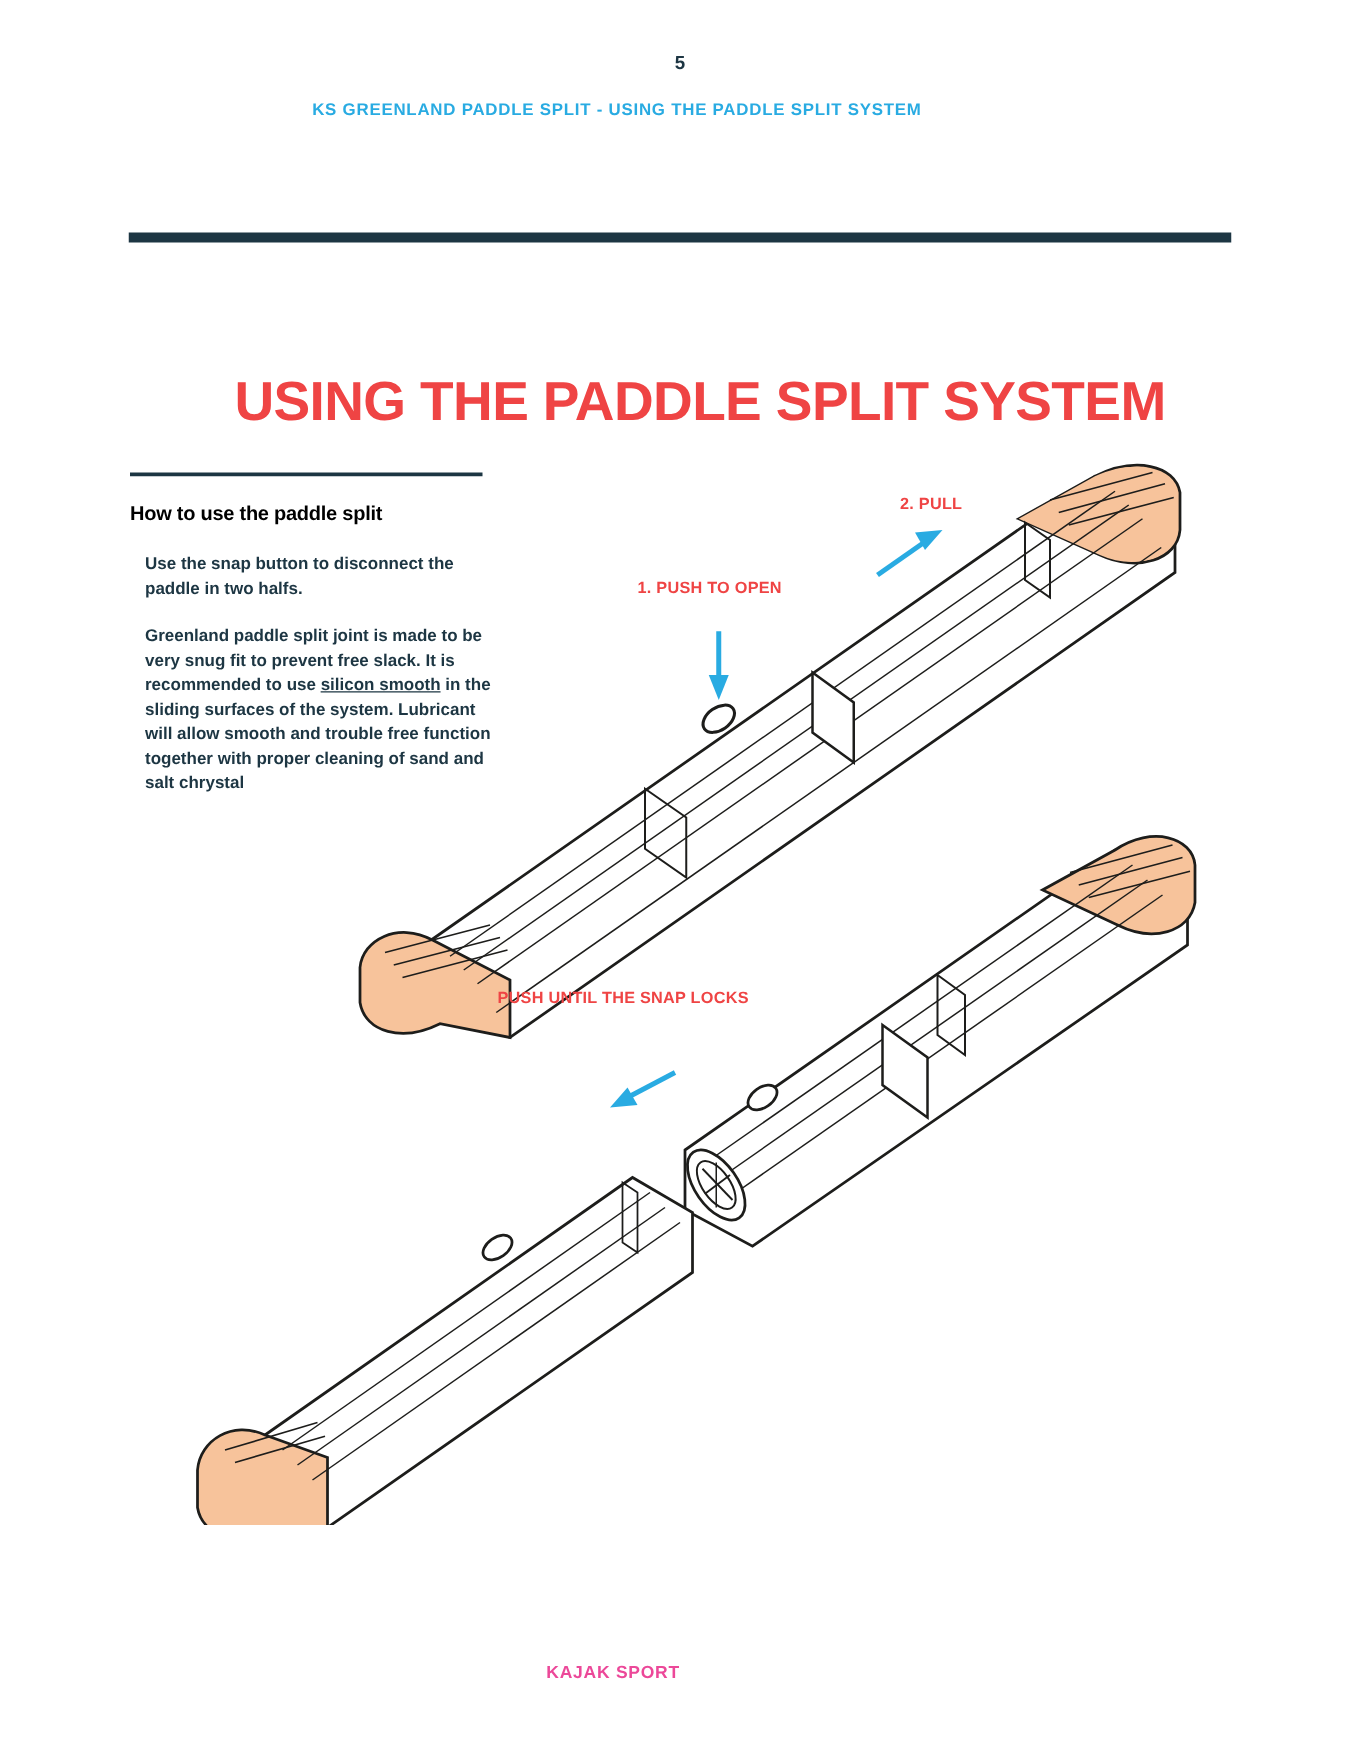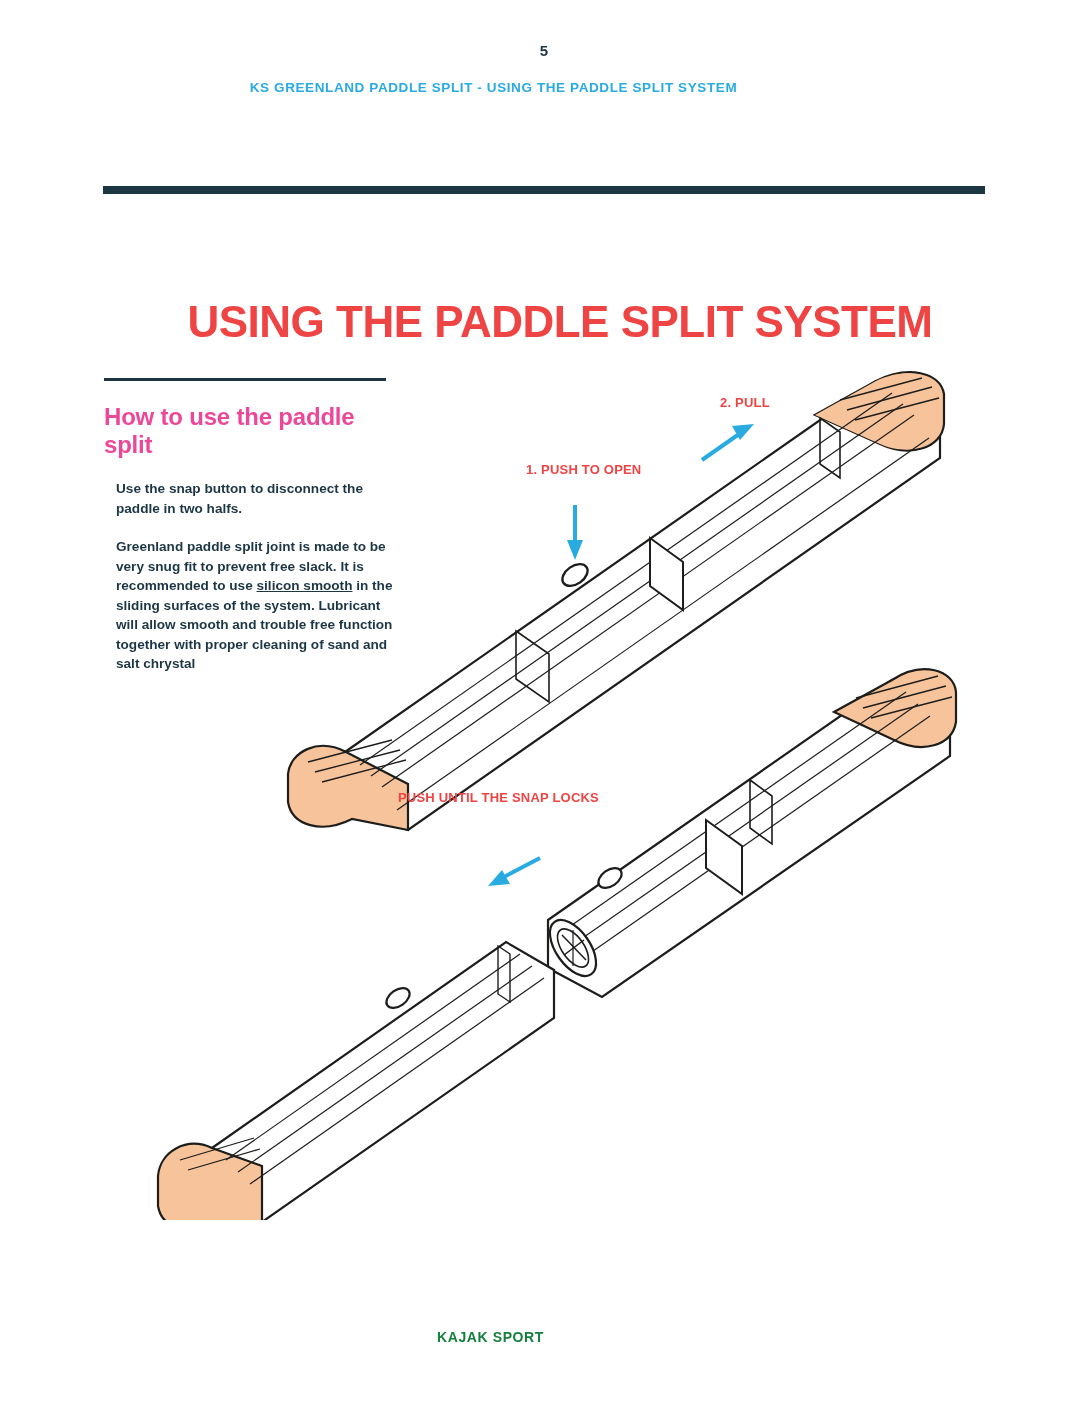--- a/index.html
+++ b/index.html
@@ -66,23 +66,23 @@
     top: 378px;
     width: 290px;
   }
   .col-rule {
     width: 282px;
     height: 3px;
     background: #1d3643;
     margin-bottom: 22px;
   }
   .subhead {
-    font-size: 24px;
-    font-weight: bold;
-    color: #ec4899;
+    font-size: 16px;
+    font-weight: bold;
+    color: #000000;
     margin: 0 0 20px 0;
     letter-spacing: -0.2px;
   }
   .body-par {
     font-size: 13.6px;
     line-height: 19.5px;
     color: #1d3643;
     margin: 0 0 19px 12px;
     font-weight: bold;
   }
@@ -97,32 +97,32 @@
     height: 860px;
   }
   .footer {
     position: absolute;
     top: 1329px;
     left: 0;
     width: 981px;
     text-align: center;
     font-size: 14px;
     font-weight: bold;
-    color: #15803d;
+    color: #ec4899;
     letter-spacing: 0.6px;
   }
   .callout {
     position: absolute;
     font-size: 13px;
     font-weight: bold;
     color: #ef4444;
     letter-spacing: 0.2px;
     white-space: nowrap;
   }
-  #cap-push-open { left: 376px; top: 102px; }
+  #cap-push-open { left: 360px; top: 102px; }
   #cap-pull      { left: 570px; top: 35px; }
   #cap-snap      { left: 248px; top: 430px; }
 </style>
 </head>
 <body>
 
 <div class="page">
 
   <div class="page-number">5</div>
   <div class="running-head">KS GREENLAND PADDLE SPLIT - USING THE PADDLE SPLIT SYSTEM</div>

